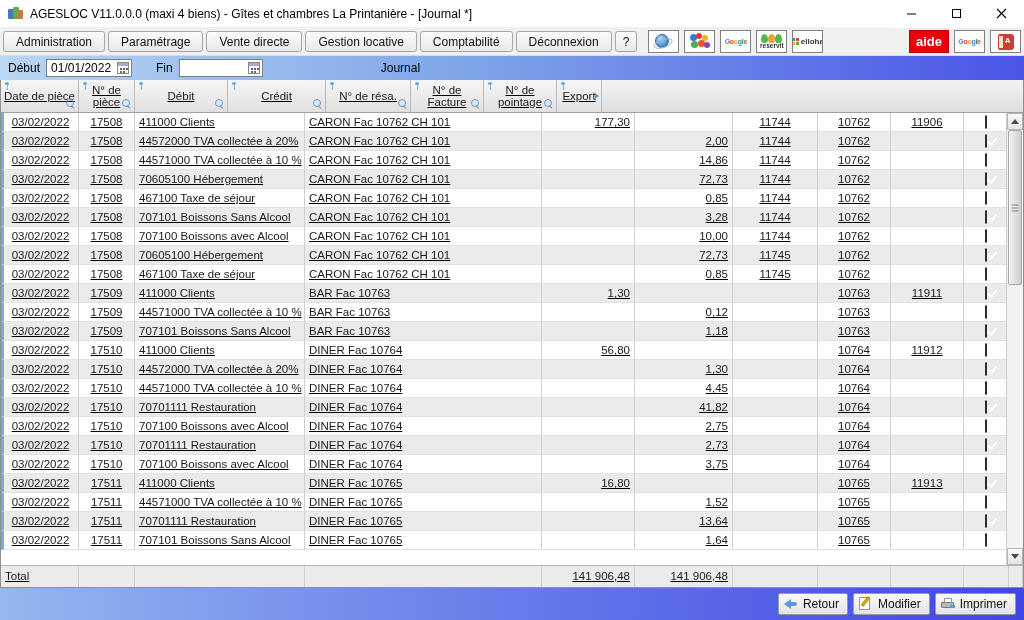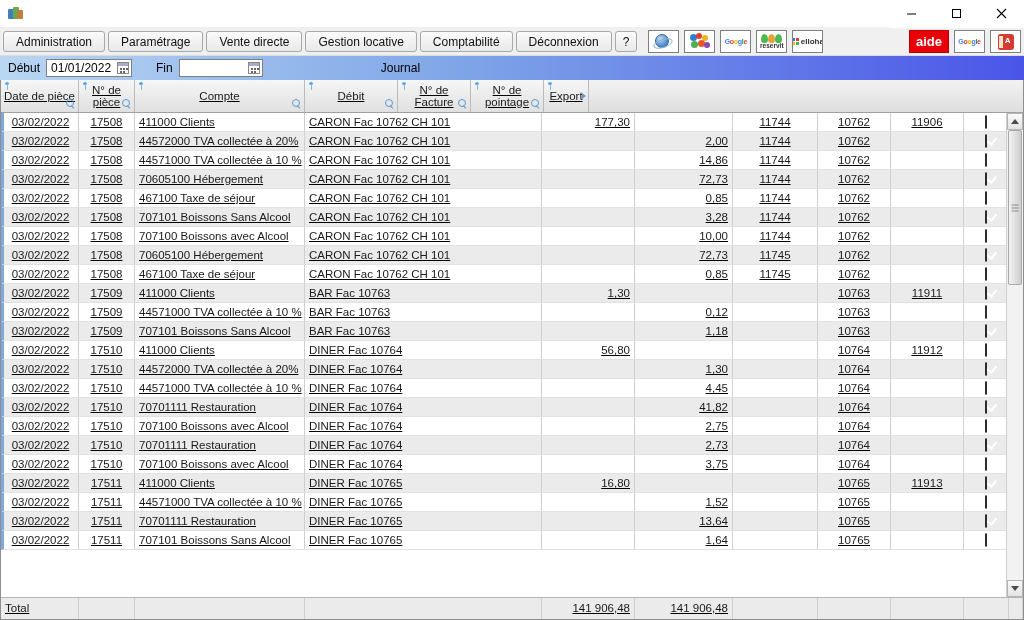--- a/index.html
+++ b/index.html
@@ -320,20 +320,21 @@
 <body>
 
 <div id="app">
 
   <div class="titlebar">
     <div class="title-icon">
       <div class="b1"></div>
         <div class="b2"></div>
         <div class="b3"></div>
     </div>
+    <div class="title-text">AGESLOC V11.0.0.0 (maxi 4 biens) - Gîtes et chambres La Printanière - [Journal *]</div>
     <div class="winbtns">
       <div class="winbtn">
         <svg width="11" height="11" viewBox="0 0 11 11">
             <line x1="1" y1="6" x2="10" y2="6" stroke="#000" stroke-width="1"></line>
           </svg>
       </div>
       <div class="winbtn">
         <svg width="11" height="11" viewBox="0 0 11 11">
             <rect x="1.5" y="1.5" width="8" height="8" fill="none" stroke="#000" stroke-width="1"></rect>
           </svg>
@@ -431,28 +432,33 @@
           <div class="gh" style="flex: 0 0 78px;">
             <span class="pin"></span>
             <span>Date de pièce</span>
             <span class="mag"></span>
           </div>
           <div class="gh" style="flex: 0 0 56px;">
             <span class="pin"></span>
             <span>N° de pièce</span>
             <span class="mag"></span>
           </div>
-          <div class="gh" style="flex: 0 0 170px;">
-            <span class="pin"></span>
-            <span>Compte</span>
-            <span class="mag"></span>
-          </div>
           <div class="gh" style="flex: 0 0 93px;">
             <span class="pin"></span>
             <span>Débit</span>
+            <span class="mag"></span>
+          </div>
+          <div class="gh" style="flex: 0 0 98px;">
+            <span class="pin"></span>
+            <span>Crédit</span>
+            <span class="mag"></span>
+          </div>
+          <div class="gh" style="flex: 0 0 85px;">
+            <span class="pin"></span>
+            <span>N° de résa.</span>
             <span class="mag"></span>
           </div>
           <div class="gh" style="flex: 0 0 73px;">
             <span class="pin"></span>
             <span>N° de Facture</span>
             <span class="mag"></span>
           </div>
           <div class="gh" style="flex: 0 0 73px;">
             <span class="pin"></span>
             <span>N° de pointage</span>
@@ -768,14 +774,38 @@
           <div class="cell c-right" style="flex: 0 0 98px;">141 906,48</div>
           <div class="cell c-center" style="flex: 0 0 85px;"></div>
           <div class="cell c-center" style="flex: 0 0 73px;"></div>
           <div class="cell c-center" style="flex: 0 0 73px;"></div>
           <div class="cell c-center" style="flex: 0 0 45px;"></div>
           <div class="cell" style="flex: 1 1 auto;"></div>
         </div>
     </div>
   </div>
 
+  <div class="footer">
+    <div class="fbtn">
+      <span class="fb-ico">
+          <span class="back-arrow"></span>
+          <span class="back-arrow2"></span>
+        </span>
+      <span>Retour</span>
+    </div>
+    <div class="fbtn">
+      <span class="fb-ico pencil-ico">
+          <span class="pg"></span>
+          <span class="pc"></span>
+        </span>
+      <span>Modifier</span>
+    </div>
+    <div class="fbtn">
+      <span class="fb-ico print-ico">
+          <span class="ppaper"></span>
+          <span class="pbody"></span>
+          <span class="pout"></span>
+        </span>
+      <span>Imprimer</span>
+    </div>
+  </div>
 
 </div>
 
 </body></html>

